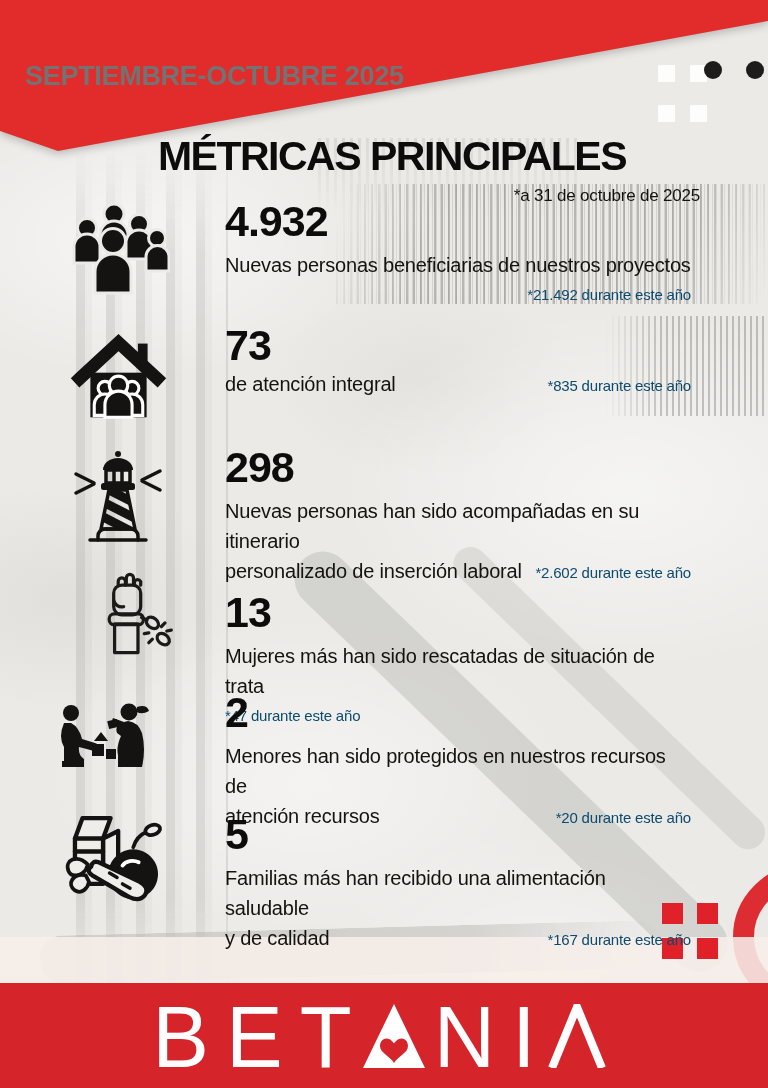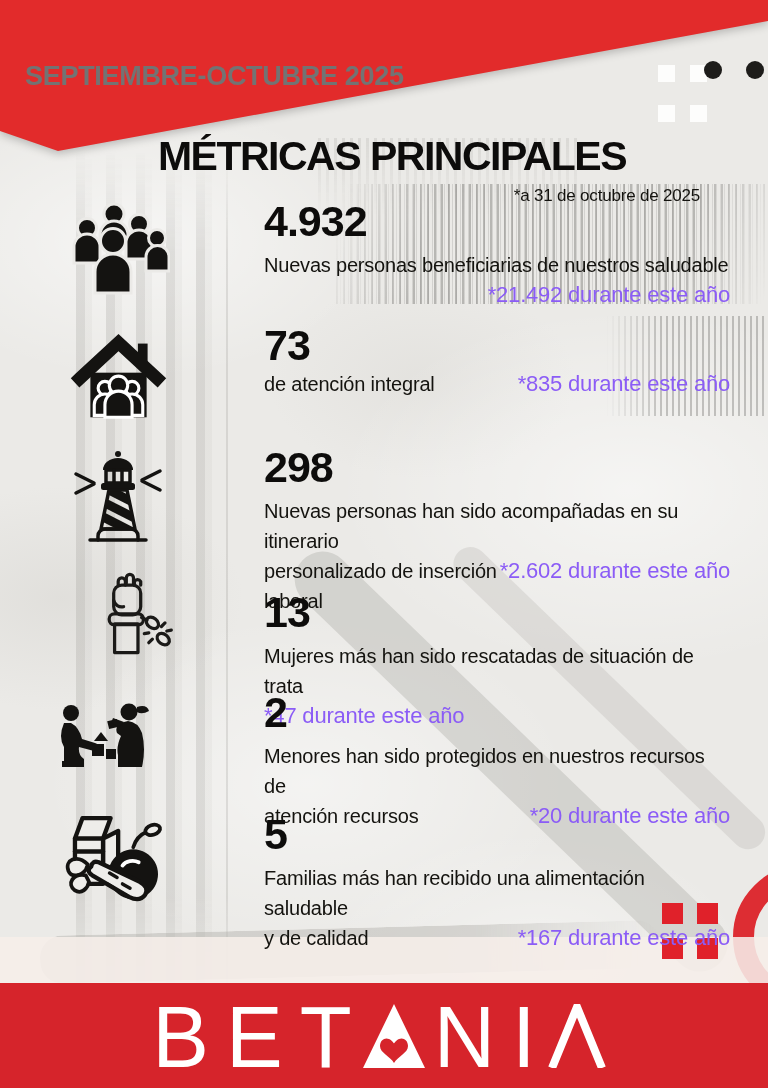--- a/index.html
+++ b/index.html
@@ -119,26 +119,26 @@
     font-size:41px;font-weight:800;letter-spacing:-1.5px;color:#0d0c0b;
   }
   .as-of-note{
     position:absolute;right:68px;top:186px;z-index:3;
     font-size:17px;color:#14130f;letter-spacing:-.2px;
   }
 
   
   .metric-icon{position:absolute;z-index:3;}
   .metric-icon svg{display:block;width:100%;height:100%;}
-  .metric{position:absolute;left:225px;width:466px;z-index:3;margin-left:39px;}
+  .metric{position:absolute;left:225px;width:466px;z-index:3;}
   .metric-value{font-size:43px;line-height:48px;font-weight:800;letter-spacing:-1px;color:#0d0c0b;}
   .metric-line1{margin-top:5px;font-size:20px;line-height:30px;letter-spacing:-.2px;color:#14130f;}
   .metric-line2{display:flex;justify-content:space-between;align-items:baseline;
     font-size:20px;line-height:30px;letter-spacing:-.2px;color:#14130f;}
-  .metric-note{font-size:22px;letter-spacing:-.2px;color:#8b5cf6;white-space:nowrap;}
+  .metric-note{font-size:15px;letter-spacing:-.2px;color:#0c4a6e;white-space:nowrap;}
 
   .m1 .metric{top:197px;} .i1{left:64px;top:201px;width:106px;height:100px;}
   .m2 .metric{top:321px;} .i2{left:70px;top:330px;width:97px;height:97px;}
   .m3 .metric{top:443px;} .i3{left:68px;top:446px;width:100px;height:104px;}
   .m4 .metric{top:588px;} .i4{left:84px;top:560px;width:90px;height:106px;}
   .m5 .metric{top:688px;} .i5{left:58px;top:703px;width:108px;height:68px;}
   .m6 .metric{top:810px;} .i6{left:62px;top:801px;width:108px;height:114px;}
 
   
   .footer-bar{
@@ -213,21 +213,21 @@
             <path d="M79,70 v-14 a11.5,11.5 0 0 1 23,0 v14 z"></path>
           </g>
         <g>
             <circle cx="46" cy="40" r="12.5"></circle>
             <path d="M28,92 v-21 a18,18 0 0 1 36,0 v21 z"></path>
           </g>
       </svg>
     </div>
     <div class="metric">
       <div class="metric-value">4.932</div>
-      <div class="metric-line1">Nuevas personas beneficiarias de nuestros saludable</div>
+      <div class="metric-line1">Nuevas personas beneficiarias de nuestros proyectos</div>
       <div class="metric-line2">
         <span></span>
         <span class="metric-note">*21.492 durante este año</span>
       </div>
     </div>
   </div>
 
   <div class="m2">
     <div class="metric-icon i2">
       <svg viewBox="0 0 100 100">

